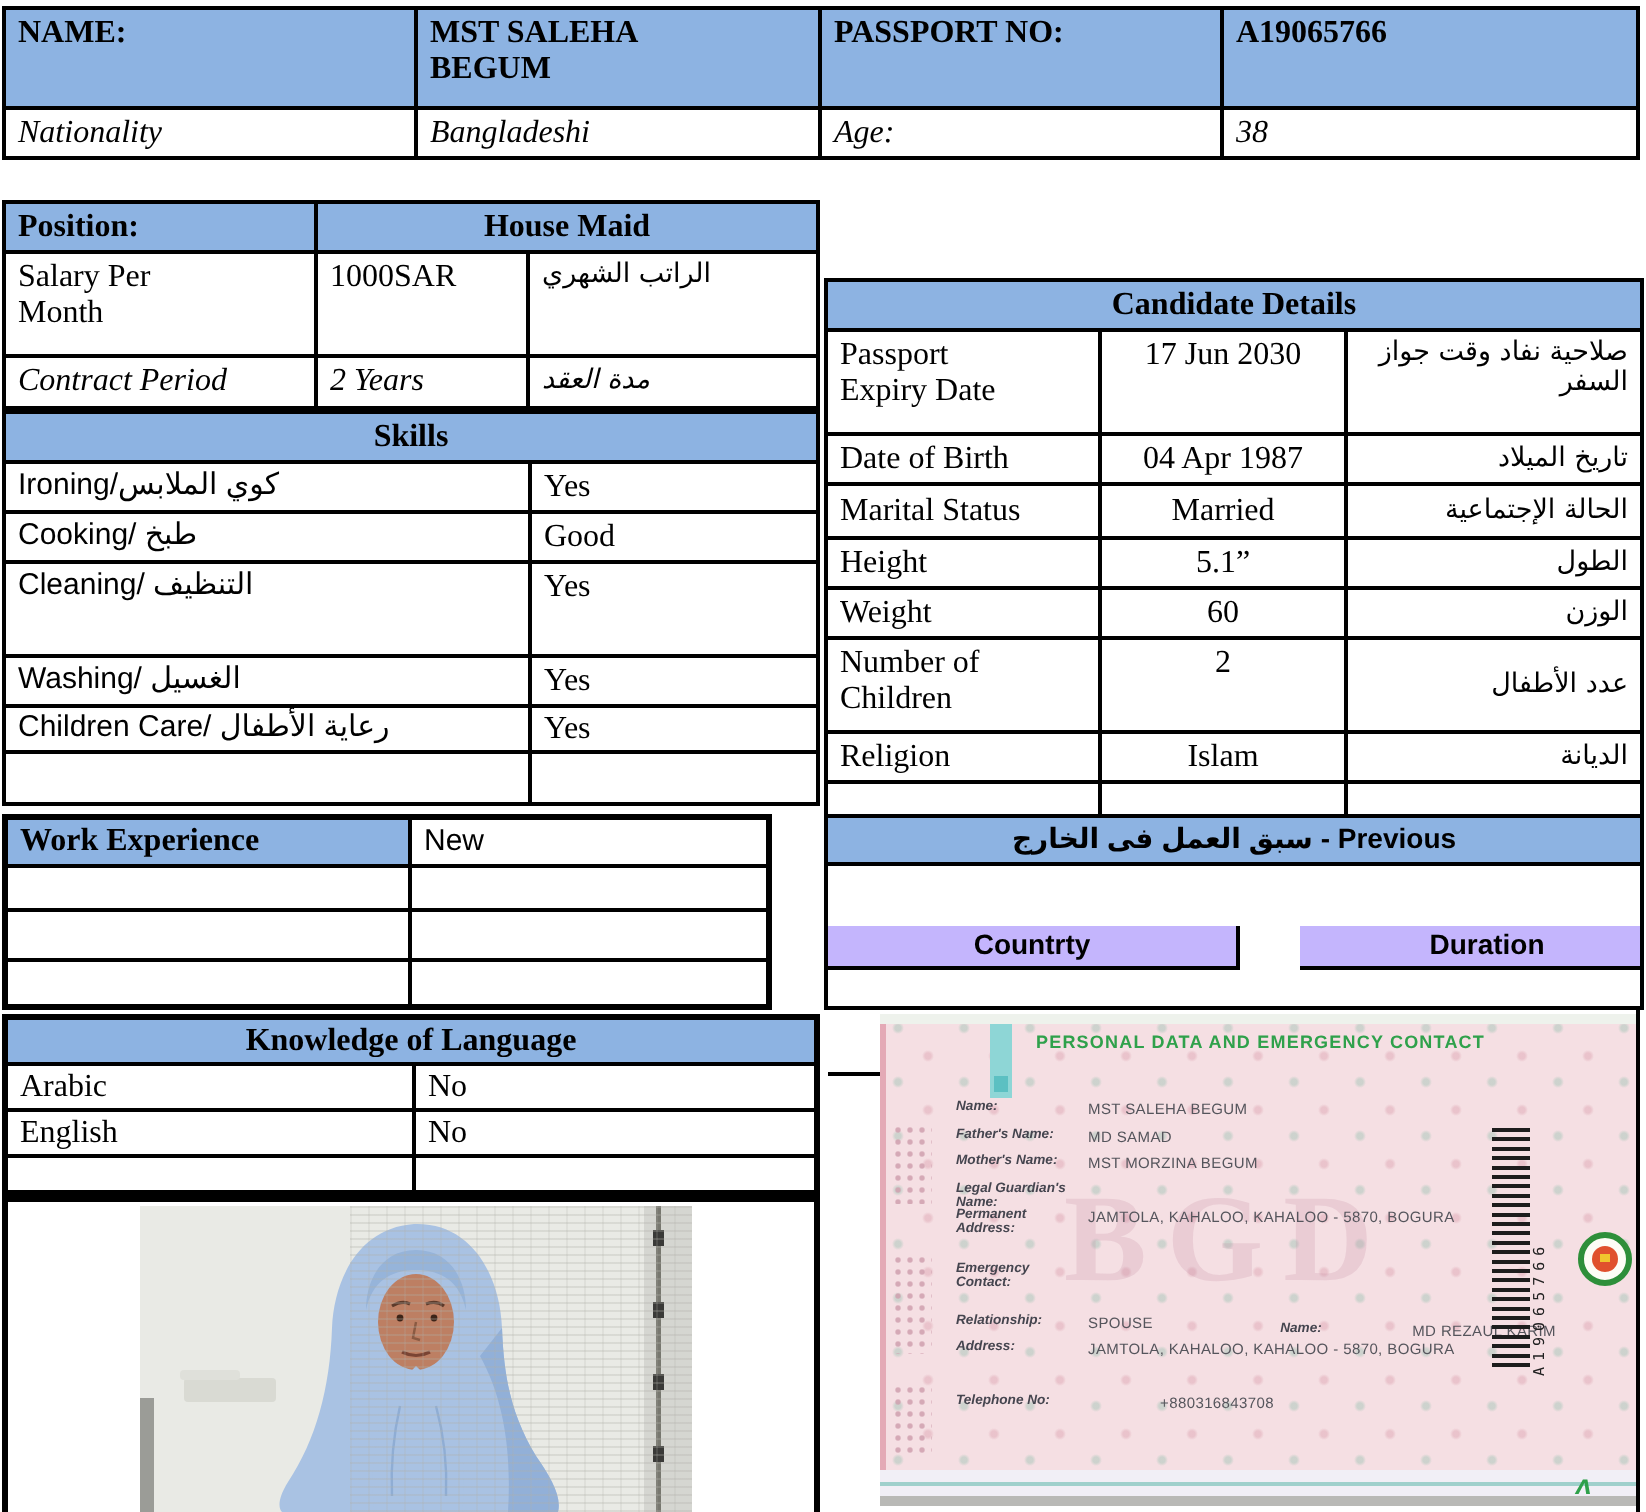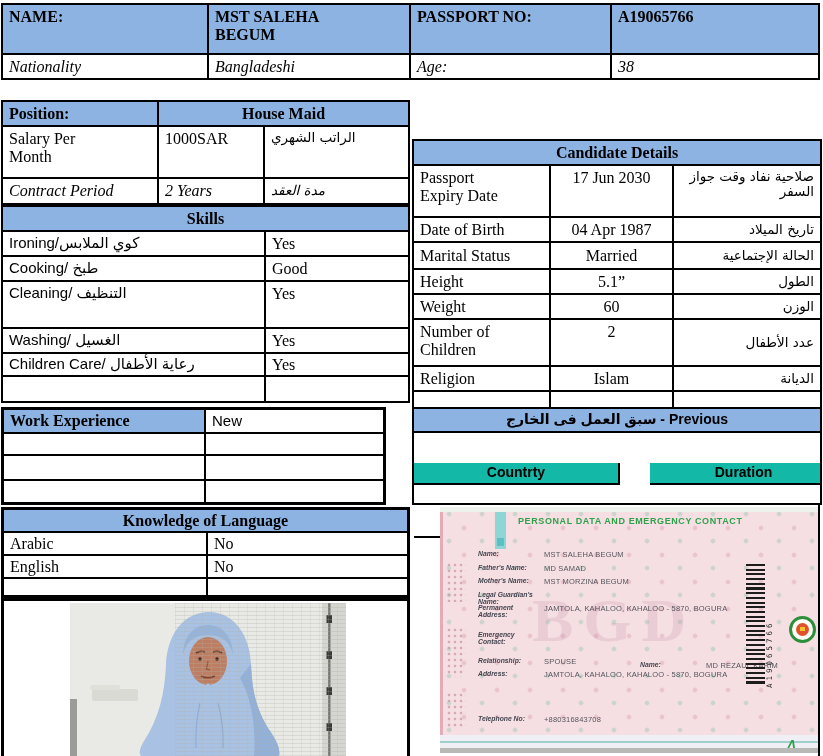--- a/index.html
+++ b/index.html
@@ -3,21 +3,21 @@
 <meta charset="utf-8">
 <style>
   html,body{margin:0;padding:0;background:#fff;}
   #page{position:relative;width:823px;height:756px;background:#fff;overflow:hidden;
         font-family:"Liberation Serif","DejaVu Serif",serif;color:#000;}
   .grid{position:absolute;display:grid;border:2px solid #000;background:#fff;box-sizing:border-box;}
   .thick{border-width:3px;}
   .cell{box-sizing:border-box;border-right:2px solid #000;border-bottom:2px solid #000;
         display:flex;align-items:center;overflow:hidden;padding:0 6px;font-size:16px;line-height:1.12;}
   .nr{border-right:none;} .nb{border-bottom:none;font-style:italic;}
-  .blue{background:#8DB3E2;} .lblue{background:#14b8a6;}
+  .blue{background:#8DB3E2;} .lblue{background:#c4b5fd;}
   .bold{font-weight:bold;}
   .ctr{justify-content:center;text-align:center;}
   .rgt{justify-content:flex-end;text-align:right;}
   .topal{align-items:flex-start;padding-top:3px;}
   .sans{font-family:"Liberation Sans","DejaVu Sans",sans-serif;font-size:15px;}
   .arab{font-family:"DejaVu Sans",sans-serif;font-size:13.5px;}
   .w150{max-width:150px;} .w92{max-width:92px;} .w95{max-width:95px;}
   .sp2{grid-column:span 2;} .sp3{grid-column:span 3;}
 
   
@@ -252,21 +252,21 @@
         <span class="pv">MD REZAUL KARIM</span>
       </div>
     <div class="pf" style="top:150px;">
         <span class="pl">Relationship:</span>
         <span class="pv">SPOUSE</span>
       </div>
     <div class="pf" style="top:163px;">
         <span class="pl">Address:</span>
         <span class="pv">JAMTOLA, KAHALOO, KAHALOO - 5870, BOGURA</span>
       </div>
-    <div class="pf" style="top:208px;">
+    <div class="pf" style="top:190px;gap:36px;">
         <span class="pl">Telephone No:</span>
         <span class="pv">+880316843708</span>
       </div>
 
     <div id="barcode"></div>
     <div id="barcode-text">A19065766</div>
     <div id="emblem">
         <span class="core"></span>
       </div>
     <div class="botband"></div>

